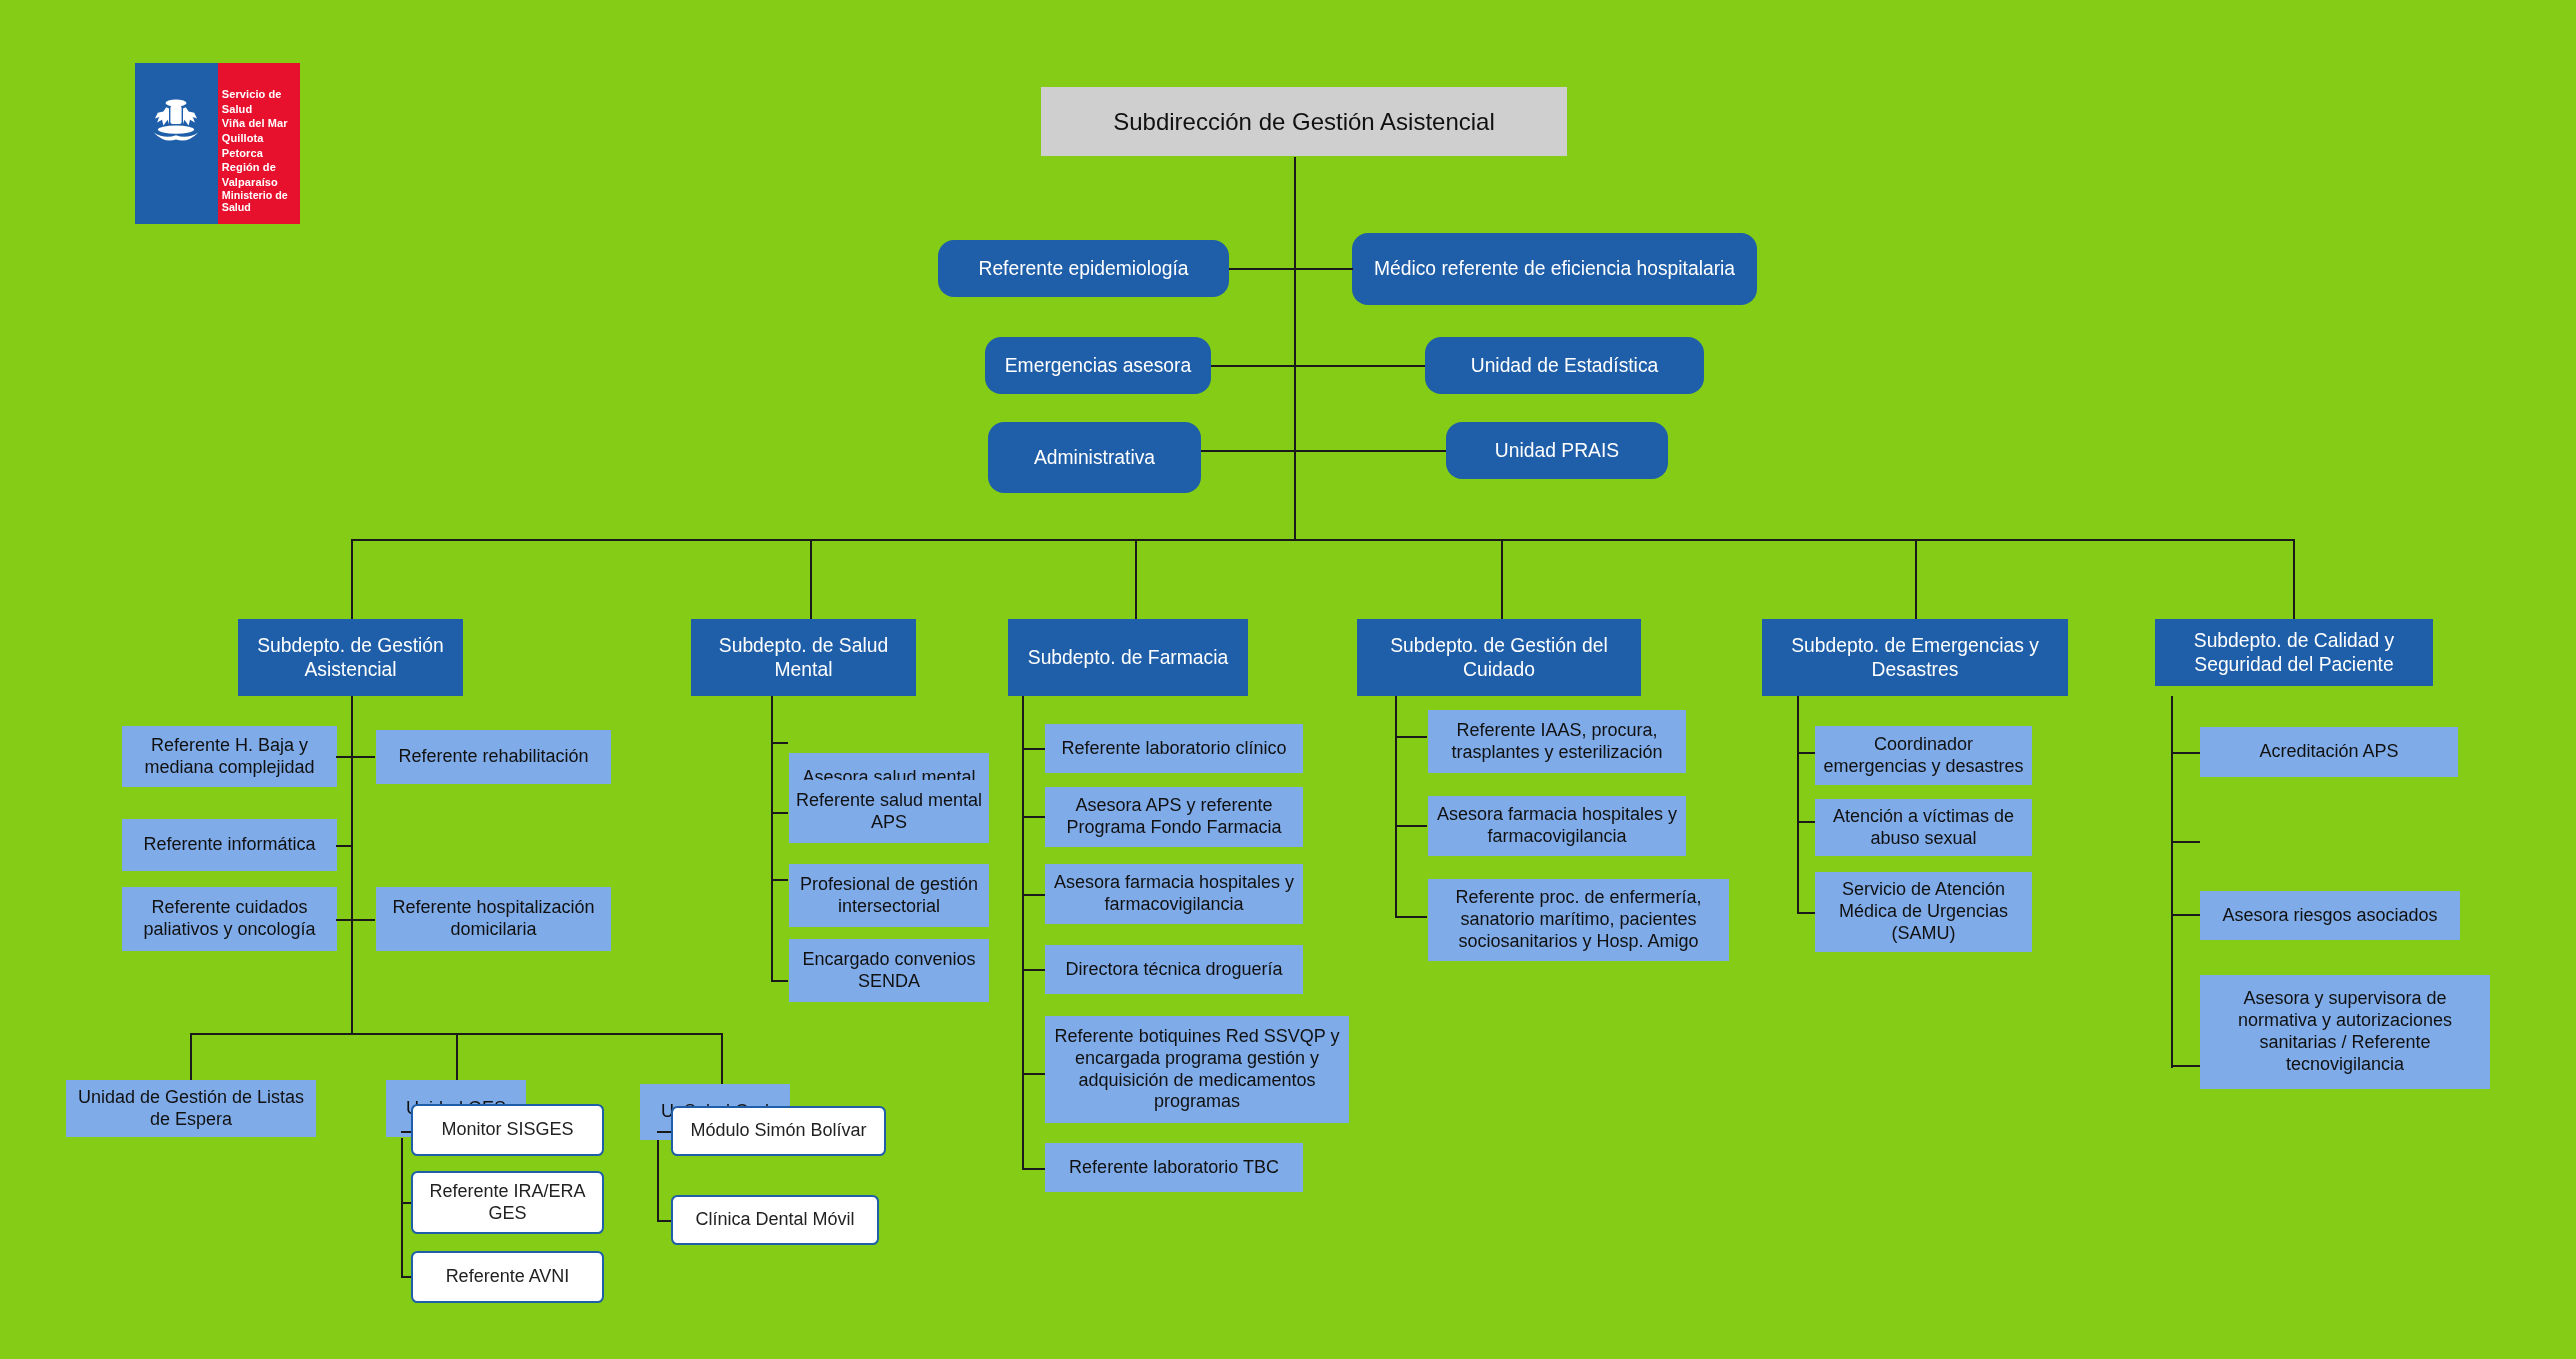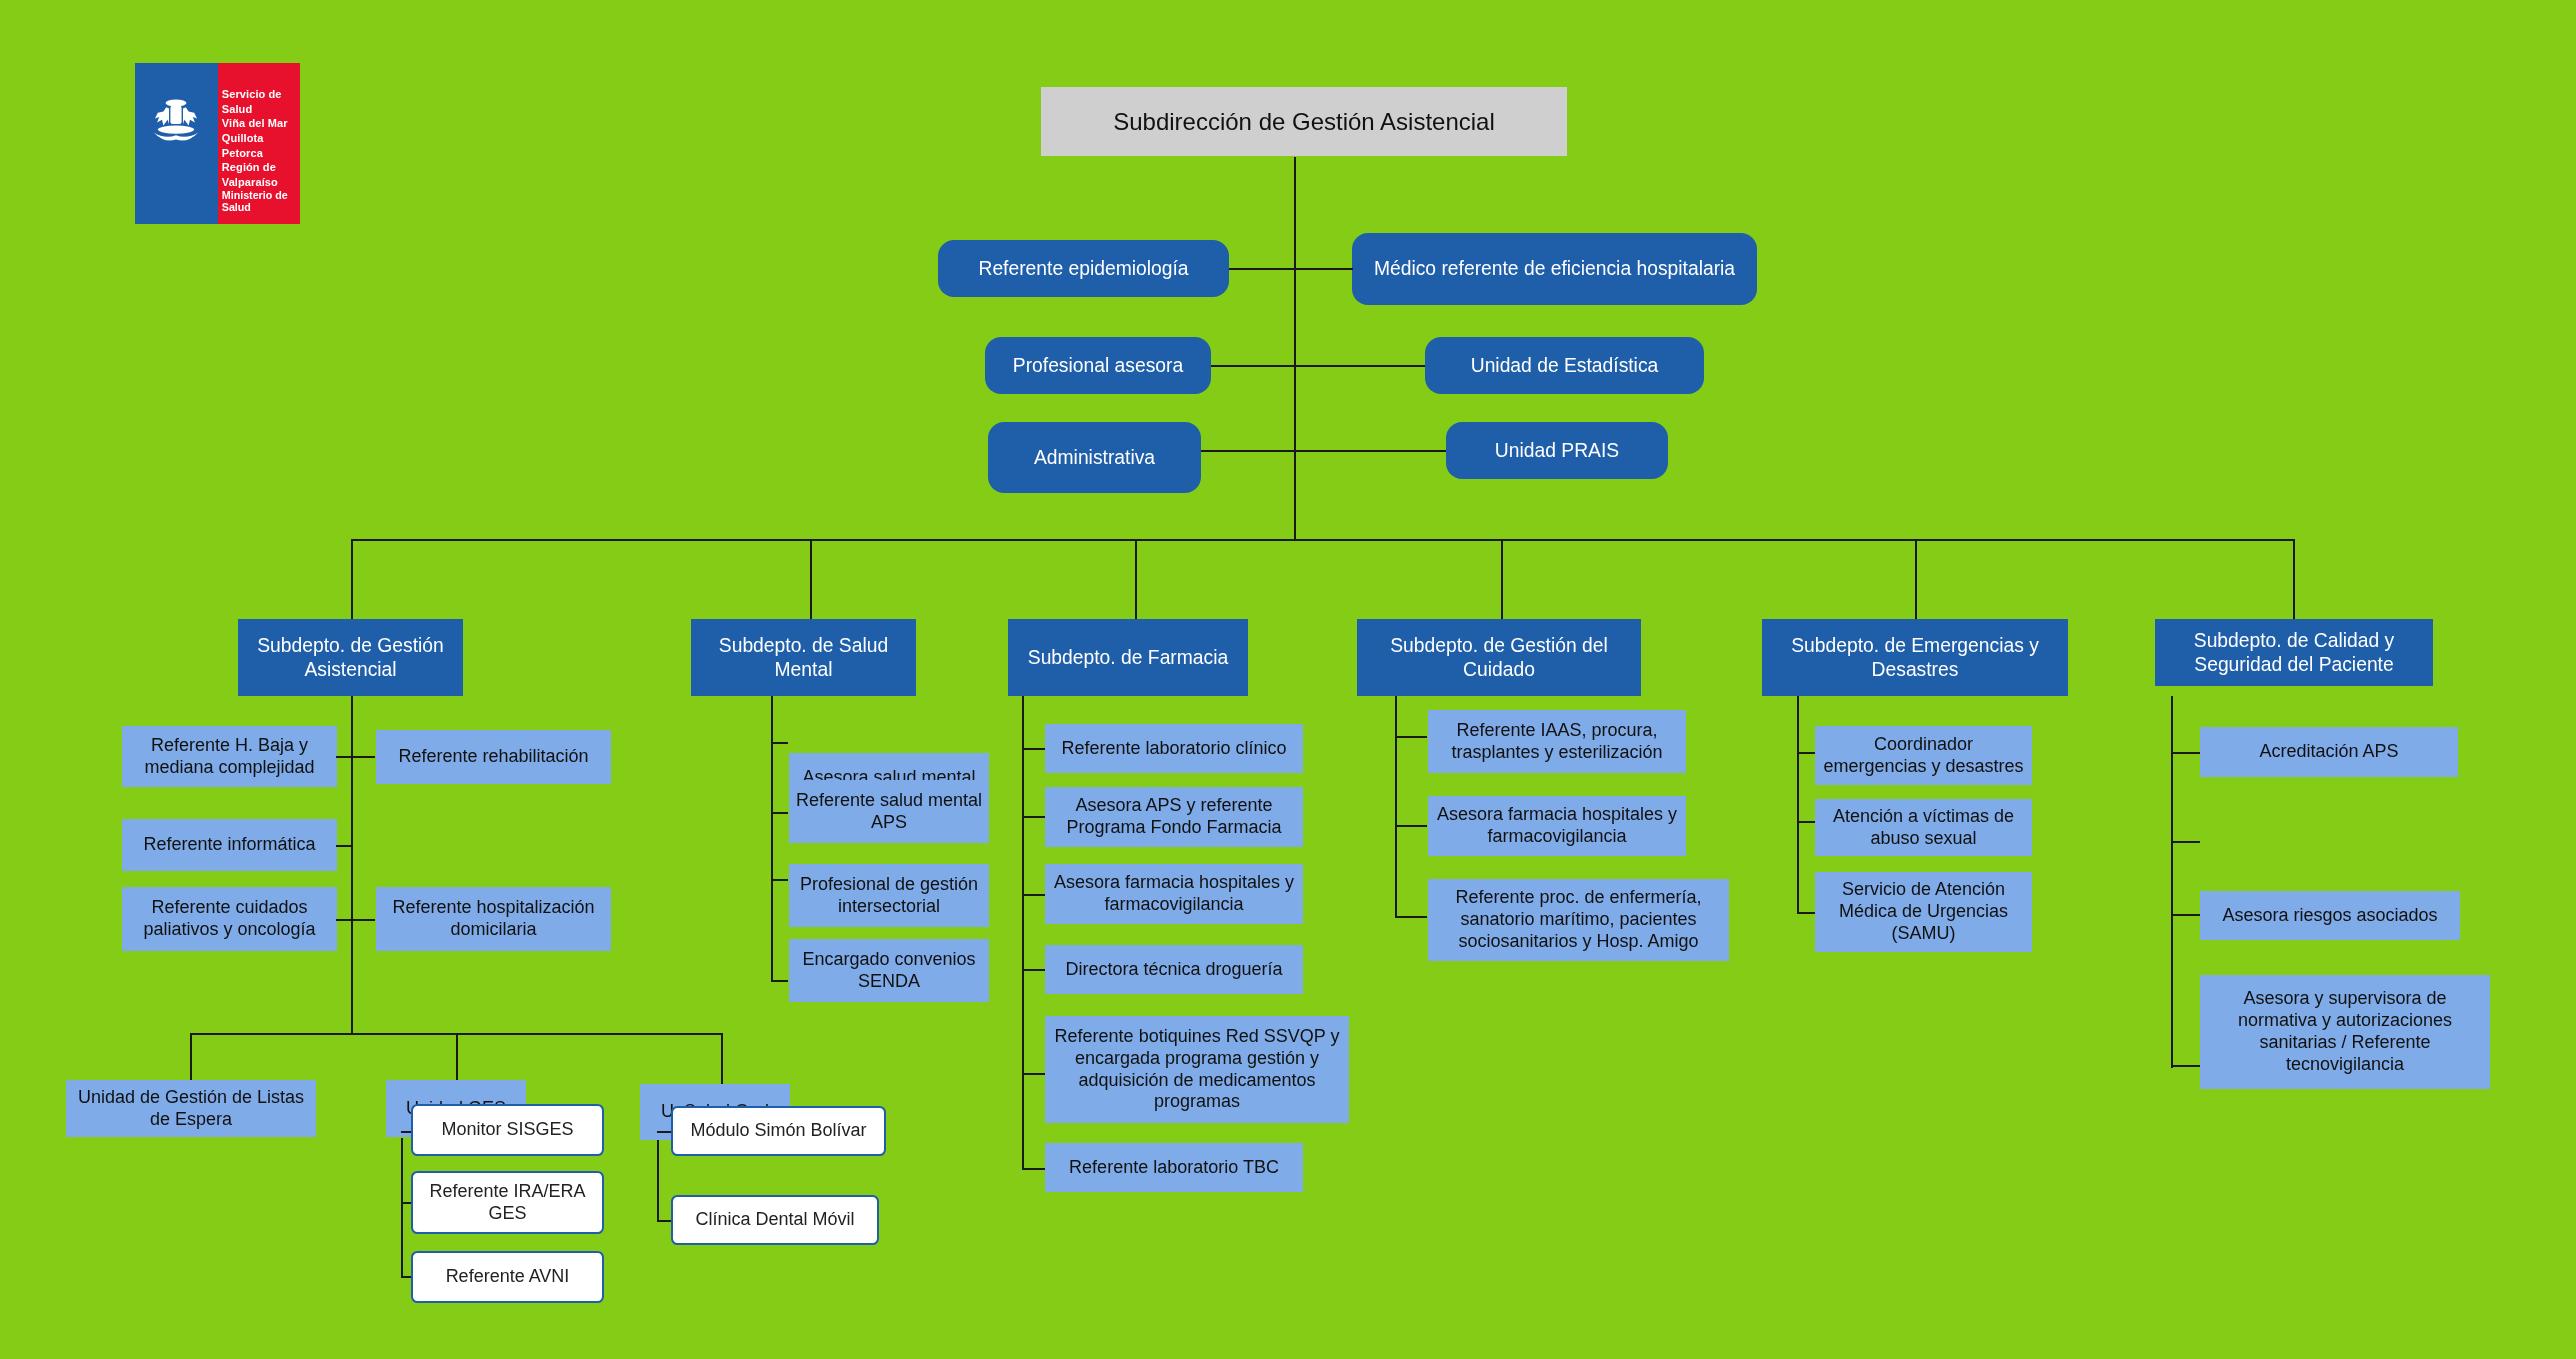--- a/index.html
+++ b/index.html
@@ -66,21 +66,21 @@
   </div>
 
   <div class="node root" style="left:1041px;top:87px;width:526px;height:69px;">Subdirección de Gestión Asistencial</div>
 
   <div class="ln v" style="left:1294px;top:157px;height:382px;"></div>
 
   <div class="node dark" style="left:938px;top:240px;width:291px;height:57px;">Referente epidemiología</div>
   <div class="node dark" style="left:1352px;top:233px;width:405px;height:72px;">Médico referente de eficiencia hospitalaria</div>
   <div class="ln h" style="left:1229px;top:268px;width:124px;"></div>
 
-  <div class="node dark" style="left:985px;top:337px;width:226px;height:57px;">Profesional asesora</div>
+  <div class="node dark" style="left:985px;top:337px;width:226px;height:57px;">Emergencias asesora</div>
   <div class="node dark" style="left:1425px;top:337px;width:279px;height:57px;">Unidad de Estadística</div>
   <div class="ln h" style="left:1211px;top:365px;width:214px;"></div>
 
   <div class="node dark" style="left:988px;top:422px;width:213px;height:71px;">Administrativa</div>
   <div class="node dark" style="left:1446px;top:422px;width:222px;height:57px;">Unidad PRAIS</div>
   <div class="ln h" style="left:1201px;top:450px;width:245px;"></div>
 
   <div class="ln h" style="left:351px;top:539px;width:1942px;"></div>
   <div class="ln v" style="left:351px;top:539px;height:80px;"></div>
   <div class="ln v" style="left:810px;top:539px;height:80px;"></div>

